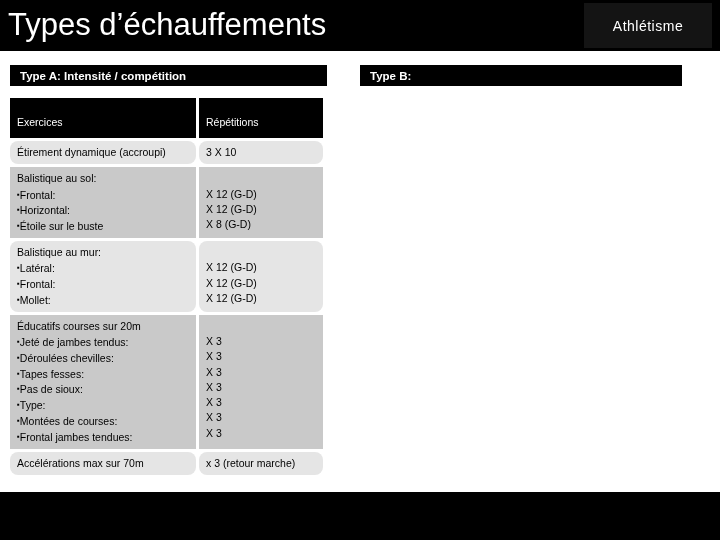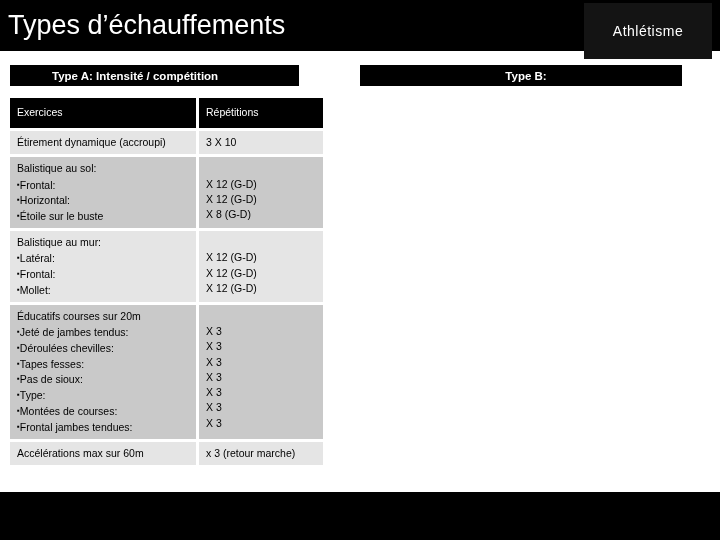--- a/index.html
+++ b/index.html
@@ -22,32 +22,32 @@
     top: 0;
     width: 720px;
     height: 51px;
     background: #000000;
   }
   .page-title {
     position: absolute;
     left: 8px;
     top: 6px;
     color: #ffffff;
-    font-size: 27px;
+    font-size: 31px;
     line-height: 38px;
     font-weight: normal;
     white-space: nowrap;
     letter-spacing: 0px;
   }
   .logo-box {
     position: absolute;
     right: 8px;
     top: 3px;
     width: 128px;
-    height: 56px;
+    height: 45px;
     background: #141414;
     display: flex;
     flex-direction: column;
     align-items: center;
     justify-content: center;
     line-height: 1;
   }
   .logo-line1 {
     color: #ffffff;
     font-size: 14px;
@@ -73,28 +73,26 @@
   .section-bar .section-label {
     color: #ffffff;
     font-size: 11.5px;
     font-weight: bold;
     padding-left: 10px;
     white-space: nowrap;
   }
   #bar-type-a {
     left: 10px;
     top: 65px;
-    width: 257px;
-    padding-left: 32px;
+    width: 317px;
   }
   #bar-type-b {
     left: 360px;
     top: 65px;
     width: 322px;
-    justify-content: center;
   }
 
   
   .table-wrap {
     position: absolute;
     left: 10px;
     top: 98px;
     width: 316px;
   }
   table.ex-table {
@@ -115,26 +113,26 @@
     font-weight: normal;
   }
   table.ex-table col.c1 { width: 186px; }
   table.ex-table col.c2 { width: 124px; }
 
   table.ex-table thead th {
     background: #000000;
     color: #ffffff;
     font-size: 10.5px;
     height: 18px;
-    padding-top: 7px;
+    padding-top: 17px;
     padding-bottom: 5px;
     margin-top: 38px;
   }
   tr.shade-dark td { background: #c9c9c9; }
-  tr.shade-light td { background: #e5e5e5; }
+  tr.shade-light td { background: #e5e5e5; border-radius: 8px; }
 
   .cell-title {
     display: block;
     white-space: nowrap;
   }
   ul.bullets {
     list-style: none;
     margin: 0;
     padding: 0;
   }
@@ -261,21 +259,21 @@
               <li>X 3</li>
               <li>X 3</li>
               <li>X 3</li>
               <li>X 3</li>
               <li>X 3</li>
             </ul>
           </td>
         </tr>
         <tr class="shade-light">
           <td>
-            <span class="cell-title">Accélérations max sur 60m</span>
+            <span class="cell-title">Accélérations max sur 70m</span>
           </td>
           <td>
             <ul class="reps-list">
               <li>x 3 (retour marche)</li>
             </ul>
           </td>
         </tr>
       </tbody>
   </table>
 </div>

